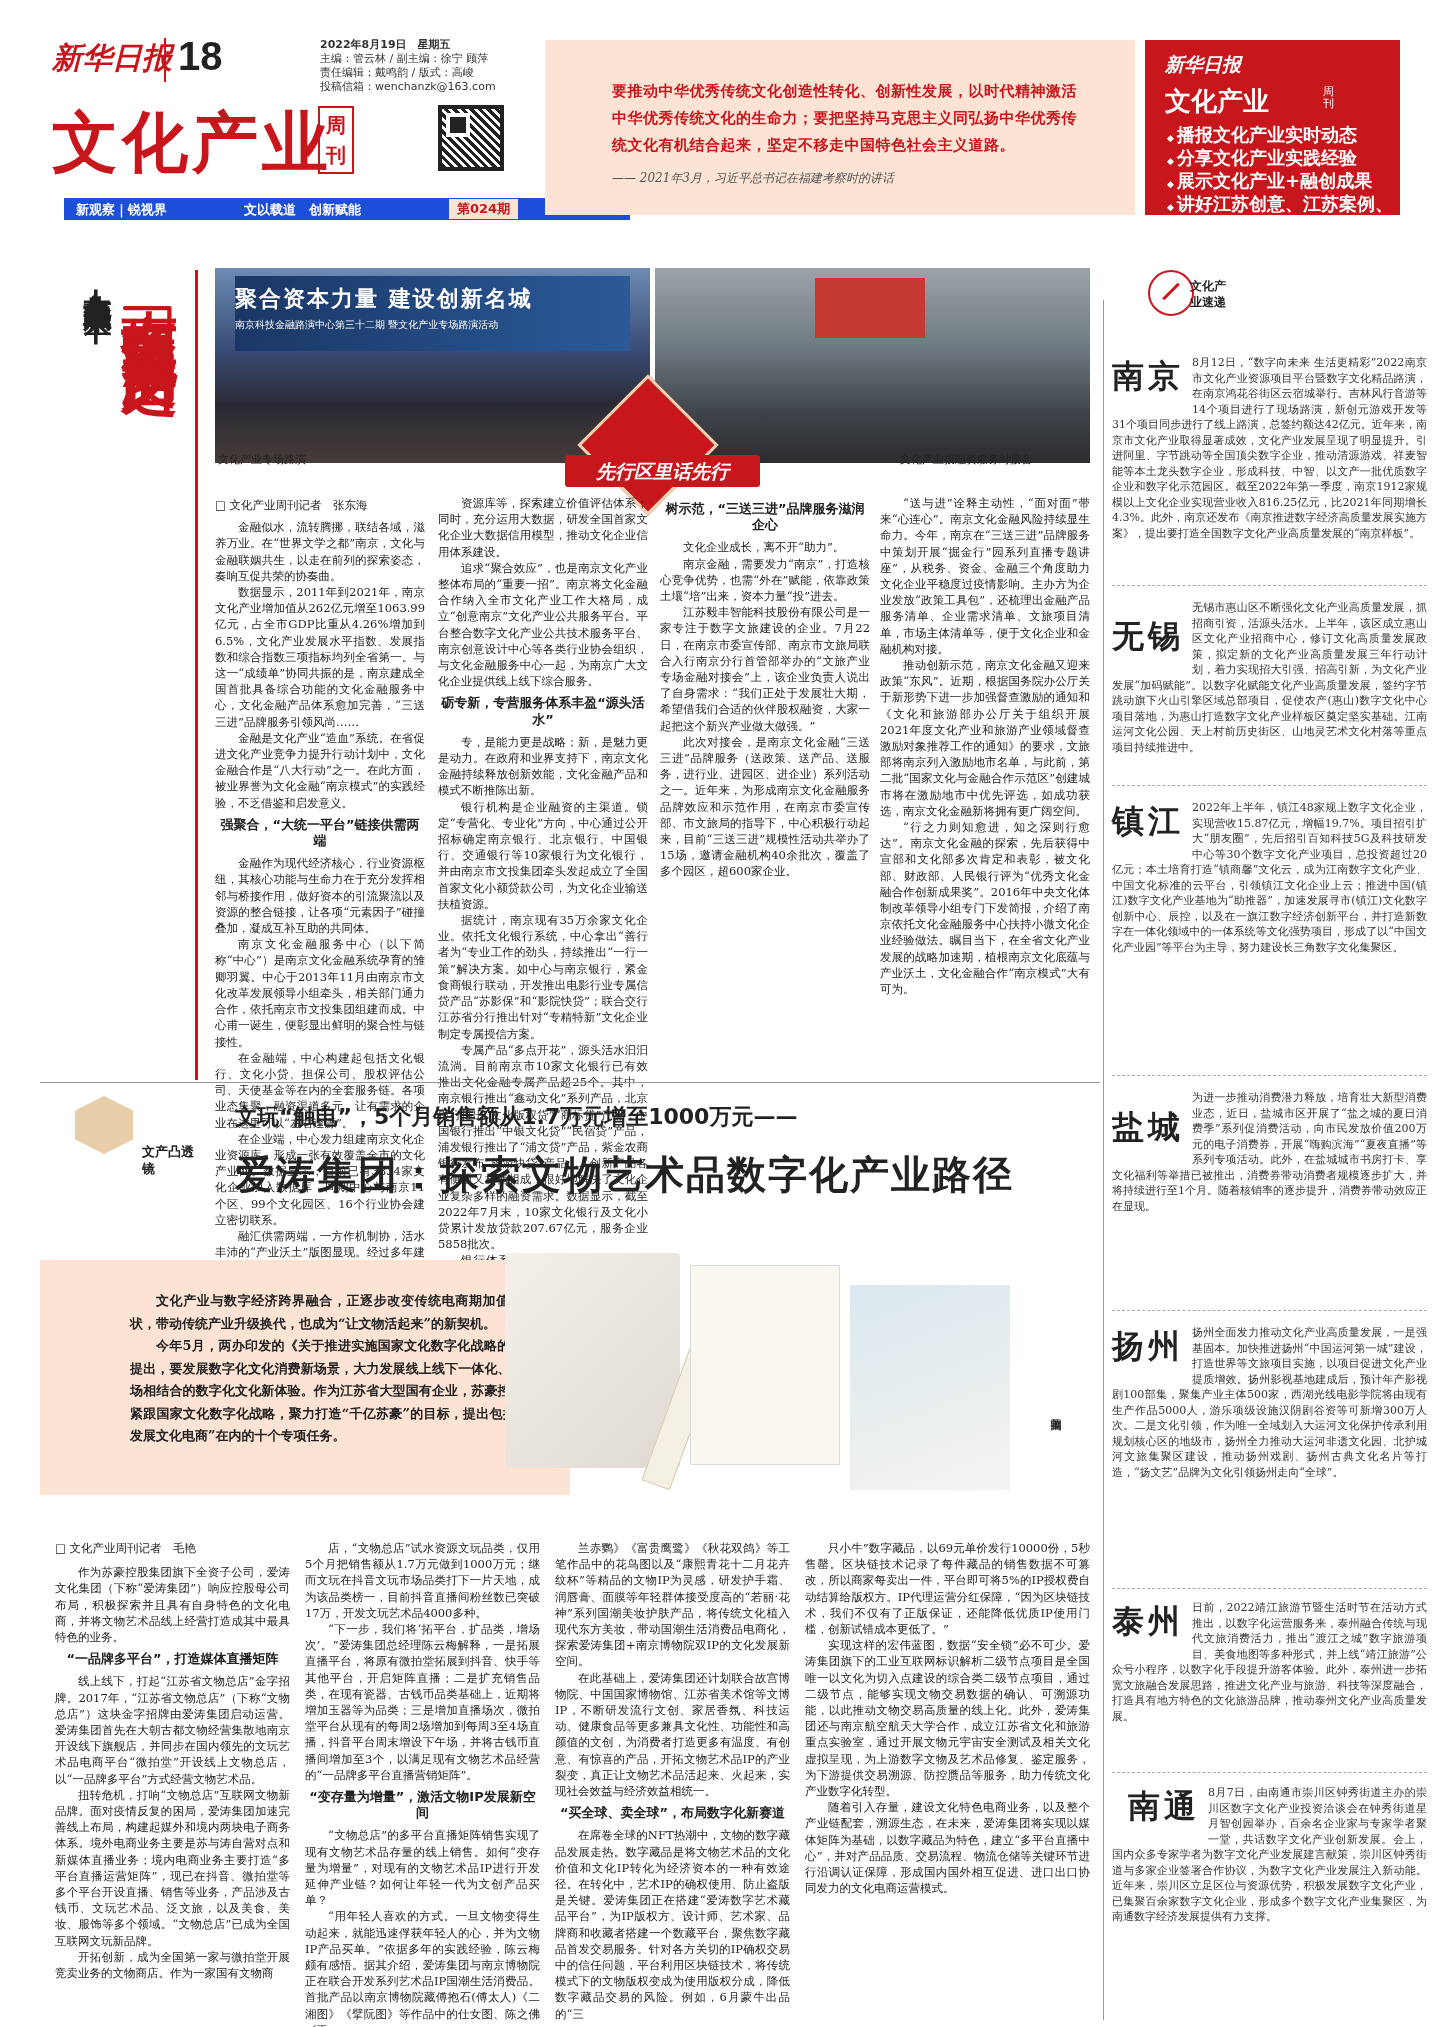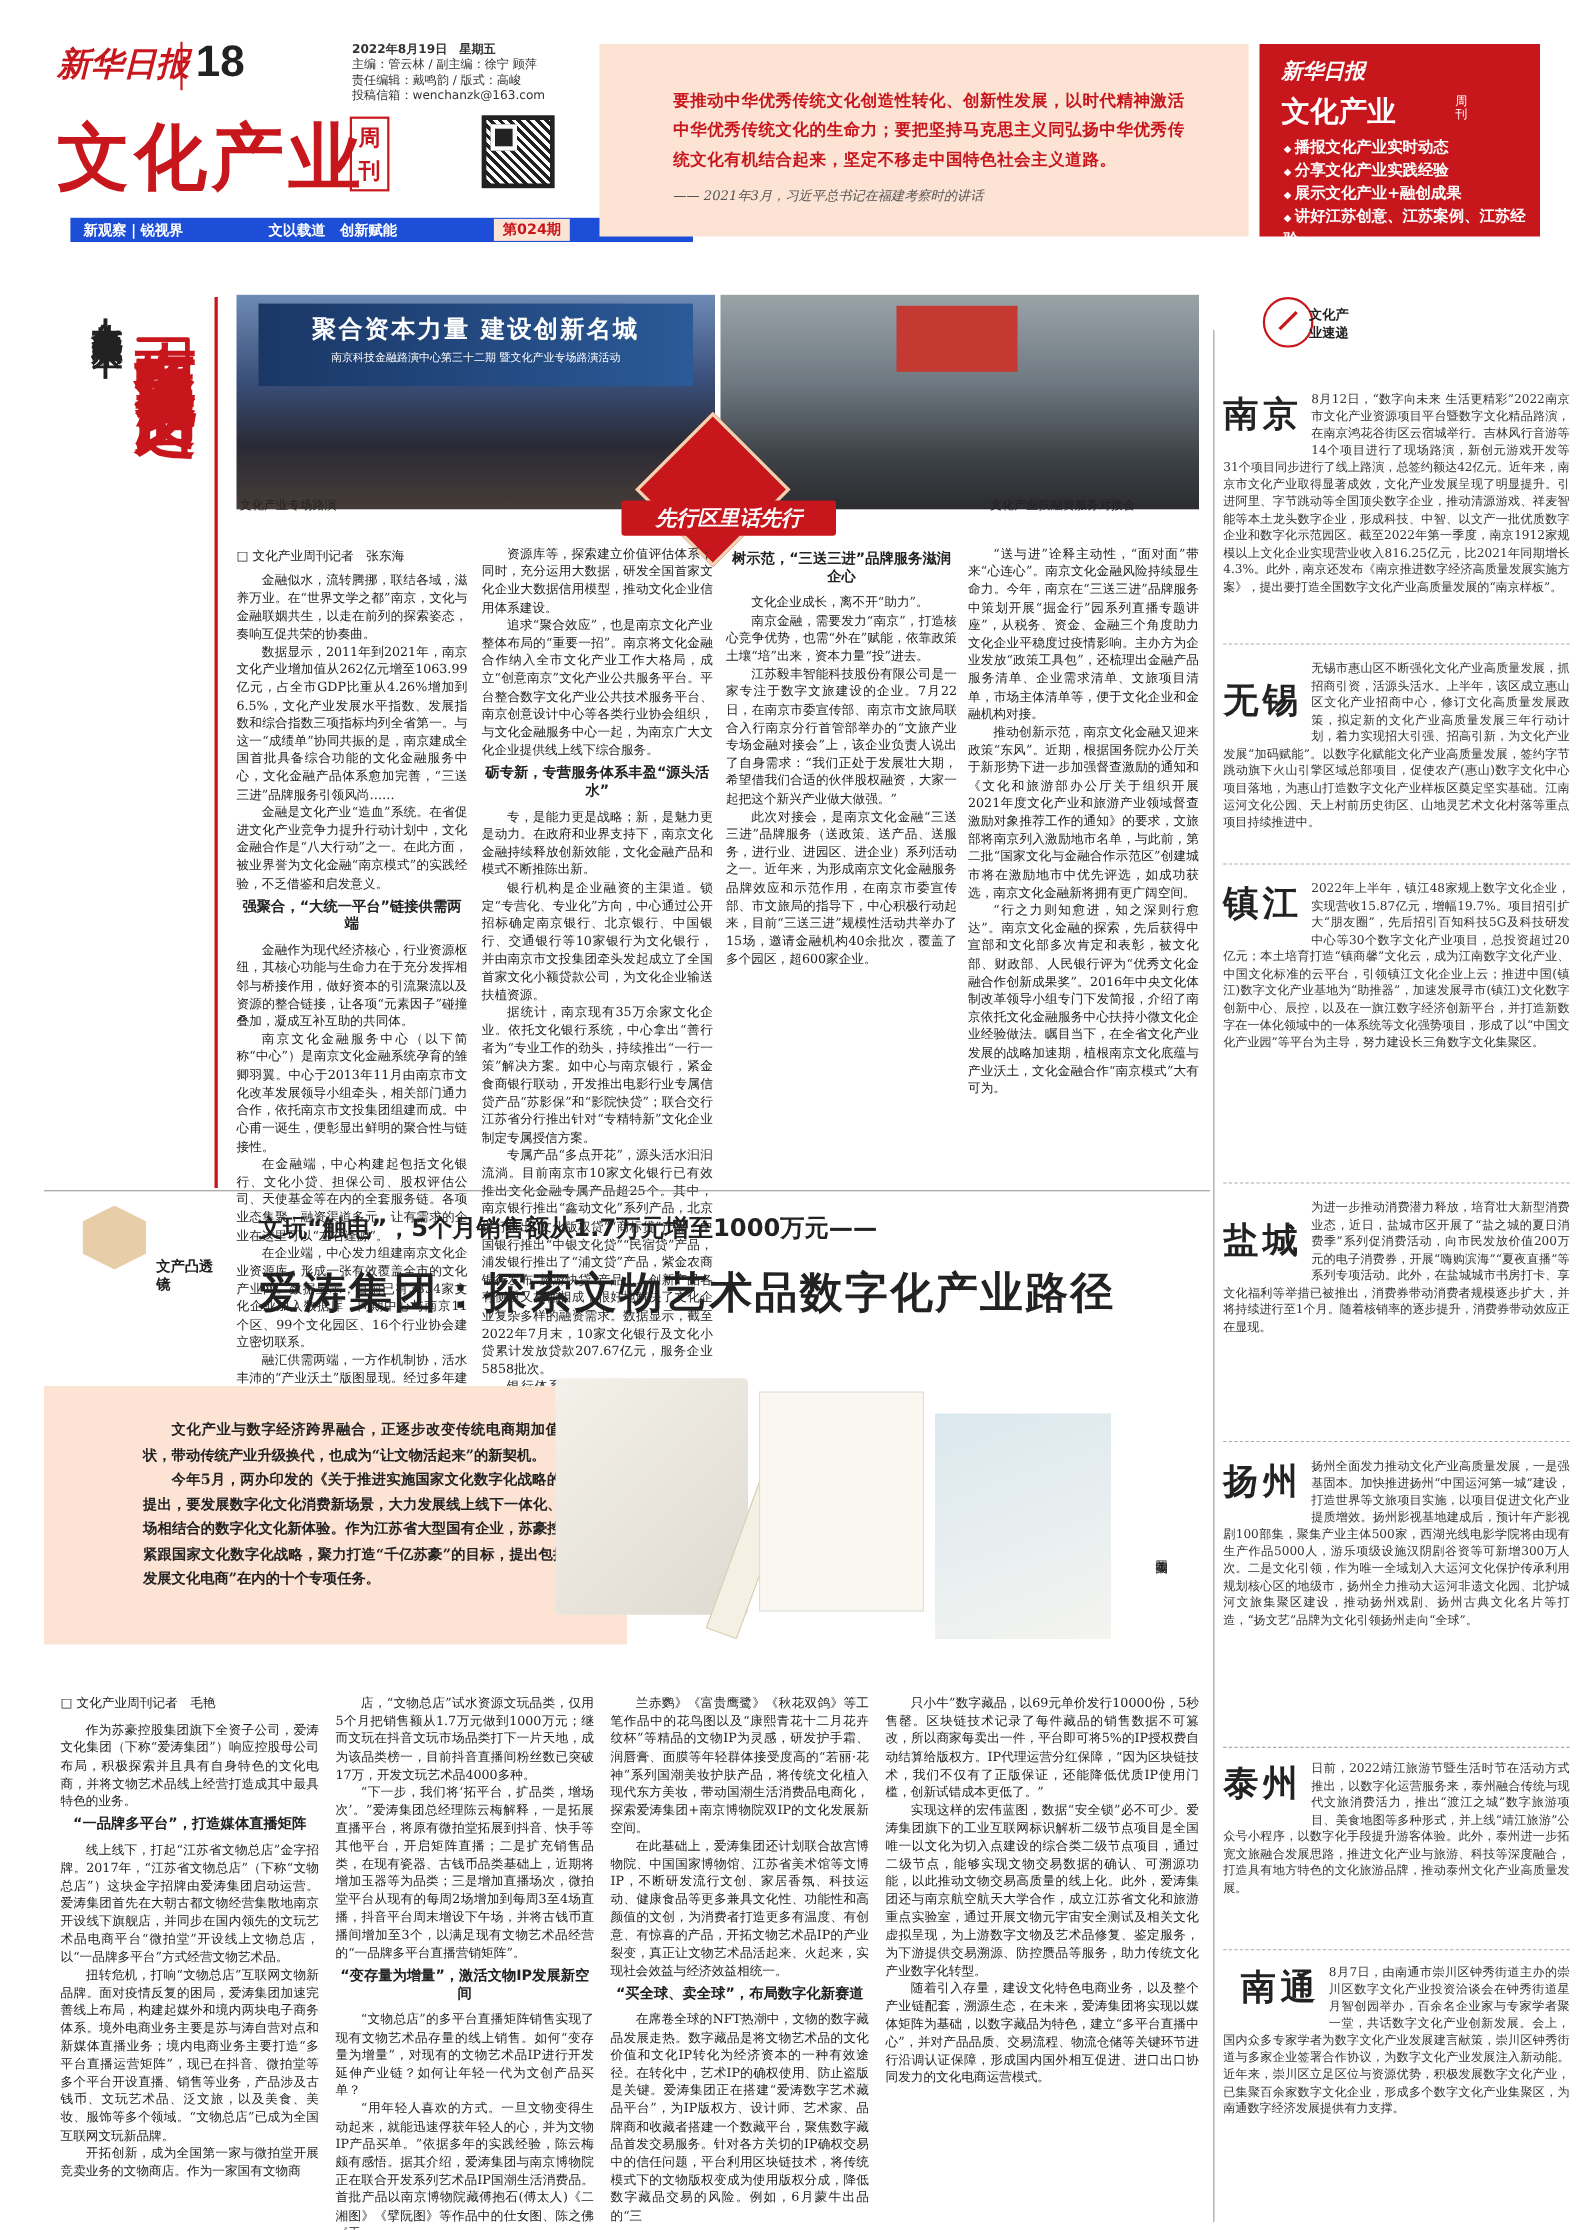--- a/index.html
+++ b/index.html
@@ -14,33 +14,33 @@
 .meta{left:320px;top:38px;font-size:11px;line-height:14px;font-family:"DejaVu Sans",sans-serif;color:#333}
 .qr{left:438px;top:105px;width:66px;height:66px;background:repeating-linear-gradient(45deg,#222 0 3px,#fff 3px 6px),#222;border:4px solid #222}
 .qr::after{content:"";position:absolute;left:4px;top:4px;width:16px;height:16px;border:4px solid #fff;background:#222}
 .quote-box{left:545px;top:40px;width:590px;height:175px;background:#fde3d4}
 .quote-text{left:612px;top:78px;width:470px;font-size:15px;line-height:27px;color:#c8161d;font-weight:bold;letter-spacing:.5px}
 .quote-source{left:612px;top:170px;font-size:12px;color:#555;font-style:italic}
 .right-box{left:1145px;top:40px;width:255px;height:175px;background:#c8161d}
 .right-box .rb-logo{position:absolute;left:20px;top:12px;font-size:19px;color:#fff;font-weight:bold;font-style:italic}
 .right-box .rb-title{position:absolute;left:20px;top:44px;font-size:26px;color:#fff;font-weight:bold}
 .right-box .rb-zhou{position:absolute;left:178px;top:46px;font-size:11px;color:#fff;width:12px;line-height:12px}
-.rb-list{position:absolute;left:22px;top:85px;font-size:14px;line-height:19px;color:#fff;font-weight:bold;font-family:"DejaVu Sans",sans-serif}
+.rb-list{position:absolute;left:22px;top:85px;font-size:18px;line-height:19px;color:#fff;font-weight:bold;font-family:"DejaVu Sans",sans-serif}
 .rb-list div::before{content:"◆ ";font-size:9px}
 .nav-bar{left:64px;top:198px;width:566px;height:22px;background:#1d4ed8}
 .nav-bar span{position:absolute;top:3px;font-size:13px;color:#fff;font-weight:bold;font-family:"DejaVu Sans",sans-serif}
 .nav-bar .issue{background:#fde3d4;color:#c8161d;padding:1px 8px;top:1px}
 
 .vhead{writing-mode:vertical-rl;font-weight:900;font-family:"DejaVu Sans",sans-serif}
 .vsub{left:78px;top:270px;font-size:28px;color:#222;letter-spacing:2px}
 .vmain{left:118px;top:265px;font-size:56px;color:#c8161d;letter-spacing:4px;line-height:64px}
 .vbar{left:195px;top:270px;width:3px;height:810px;background:#c8161d}
 
 .photo1{left:215px;top:268px;width:435px;height:195px;background:linear-gradient(180deg,#6d8bb4 0%,#3a4f7a 40%,#2a2a35 70%,#463c38 100%)}
-.photo1 .banner{position:absolute;left:20px;top:8px;width:395px;height:75px;background:linear-gradient(90deg,#1a3766,#2b5a98);color:#fff;text-align:center}
+.photo1 .banner{position:absolute;left:20px;top:8px;width:395px;height:75px;background:linear-gradient(90deg,#1a3766,#2b5a98);color:#fff;}
 .photo1 .banner .t1{font-size:22px;font-weight:bold;padding-top:8px;letter-spacing:2px;font-family:"DejaVu Sans",sans-serif}
 .photo1 .banner .t2{font-size:10px;padding-top:4px}
 .photo2{left:655px;top:268px;width:435px;height:195px;background:linear-gradient(180deg,#9aa3a8 0%,#707a82 40%,#3d4348 75%,#2c2c30 100%)}
 .photo2 .screen{position:absolute;left:160px;top:10px;width:110px;height:60px;background:#c43a32}
 .caption{font-size:11px;color:#222;font-family:"DejaVu Sans",sans-serif}
 .cap1{left:218px;top:452px}
 .cap2{left:900px;top:452px}
 .diamond{left:598px;top:395px;width:100px;height:100px;background:#c8161d;transform:rotate(45deg);border:3px solid #f0d3b0}
 .pill{left:565px;top:455px;width:195px;height:32px;background:#c8161d;color:#fff;text-align:center;font-size:19px;font-weight:bold;line-height:32px;font-style:italic;border-radius:3px;font-family:"DejaVu Sans",sans-serif}
 

